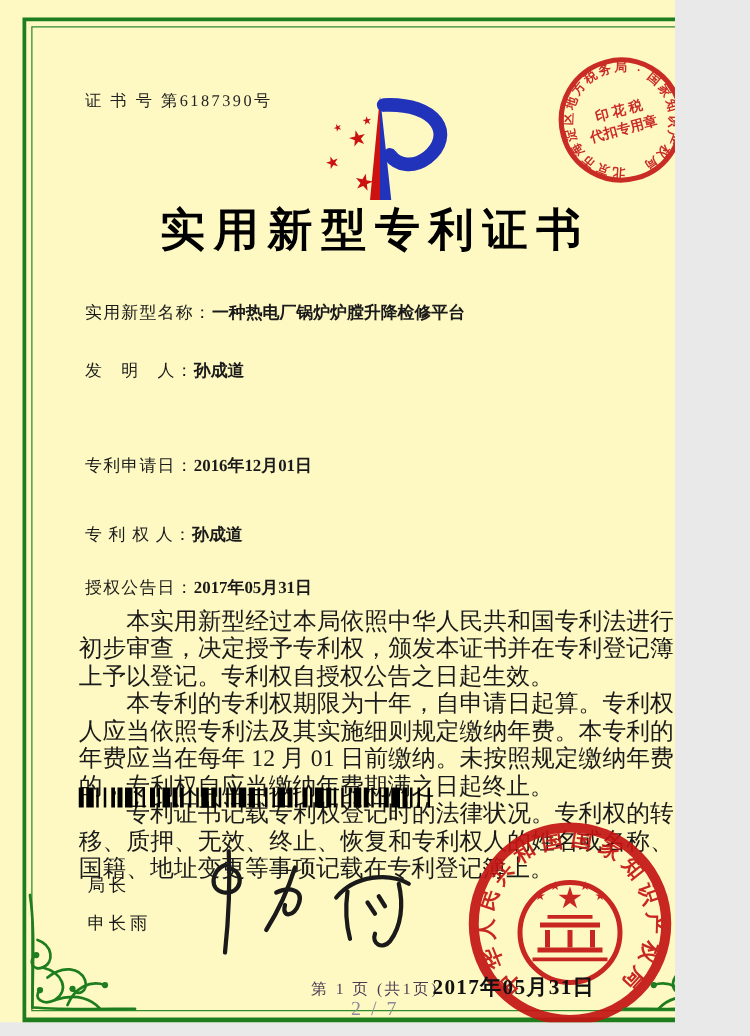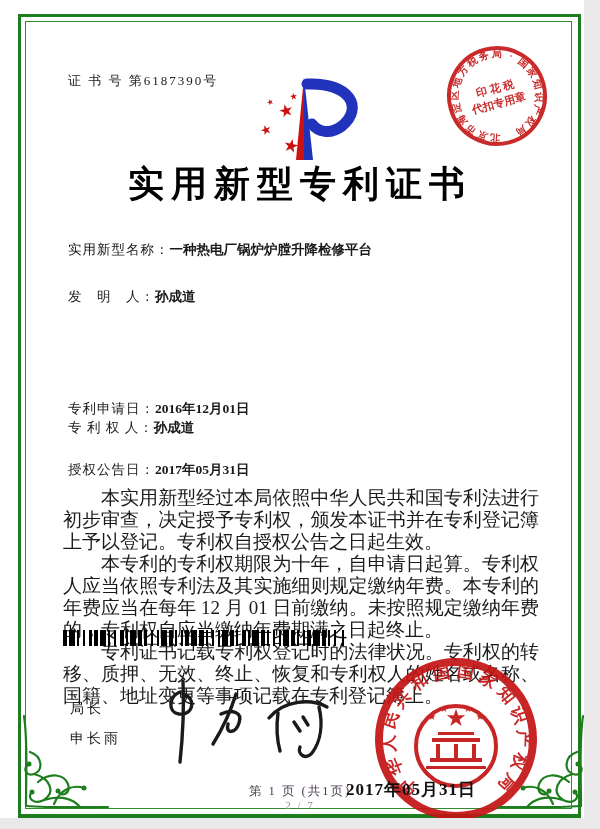--- a/index.html
+++ b/index.html
@@ -1,16 +1,16 @@
 <!DOCTYPE html>
 <html><head>
 <meta charset="utf-8">
 <style>
   html,body{margin:0;padding:0;background:#e9e9e9;}
-  .page{position:relative;width:584px;height:818px;background:#ffffff;overflow:hidden;
+  .page{position:relative;width:540px;height:818px;background:#fef9c3;overflow:hidden;
         font-family:"Liberation Serif","DejaVu Serif",serif;color:#1a1a1a;}
   .frame-outer{position:absolute;left:18px;top:14px;width:557px;height:797px;
         border:3px solid #1e7d1e;border-bottom-width:6px;}
   .frame-inner{position:absolute;left:25px;top:21px;width:545px;height:786px;
         border:1px solid #2e8b2e;}
   .certno{position:absolute;left:68px;top:72px;font-size:13px;letter-spacing:2px;color:#222;}
   .logo{position:absolute;left:238px;top:74px;}
   .title{position:absolute;left:0;top:160px;width:600px;text-align:center;
         font-size:36px;font-weight:bold;letter-spacing:7px;color:#000;}
   .field{position:absolute;left:68px;font-size:13.5px;white-space:nowrap;}
@@ -24,21 +24,21 @@
         font-family:"Liberation Sans","DejaVu Sans",sans-serif;}
   .sig-block div{margin-bottom:12px;}
   .signature{position:absolute;left:150px;top:672px;}
   .big-seal{position:absolute;left:366px;top:654px;}
   .date-stamp{position:absolute;left:346px;top:778px;font-size:17px;font-weight:bold;
         letter-spacing:1px;color:#111;z-index:5;}
   .stamp{position:absolute;left:435px;top:34px;}
   .footer-page{position:absolute;left:0;top:783px;width:600px;text-align:center;
         font-size:12.5px;letter-spacing:2px;color:#4a3b52;}
   .viewer-page{position:absolute;left:0;top:799px;width:600px;text-align:center;
-        font-size:11px;color:#8f8a9a;letter-spacing:2px;}
+        font-size:16px;color:#8f8a9a;letter-spacing:2px;}
   .floral{position:absolute;z-index:3;}
   .floral.left{left:20px;top:712px;}
   .floral.right{left:497px;top:712px;transform:scaleX(-1);}
 </style>
 </head>
 <body>
 
 <div class="page">
 
   <div class="frame-outer"></div>
@@ -58,21 +58,21 @@
   </svg>
 
   <div class="title">实用新型专利证书</div>
 
   <div class="field" style="top:241px">
     <span class="lab">实用新型名称：</span><b>一种热电厂锅炉炉膛升降检修平台</b>
   </div>
   <div class="field" style="top:288px">
     <span class="lab">发　明　人：</span><b>孙成道</b>
   </div>
-  <div class="field" style="top:400px">
+  <div class="field" style="top:364px">
     <span class="lab">专利申请日：</span><b>2016年12月01日</b>
   </div>
   <div class="field" style="top:419px">
     <span class="lab">专 利 权 人：</span><b>孙成道</b>
   </div>
   <div class="field" style="top:461px">
     <span class="lab">授权公告日：</span><b>2017年05月31日</b>
   </div>
 
   <div class="paras">

